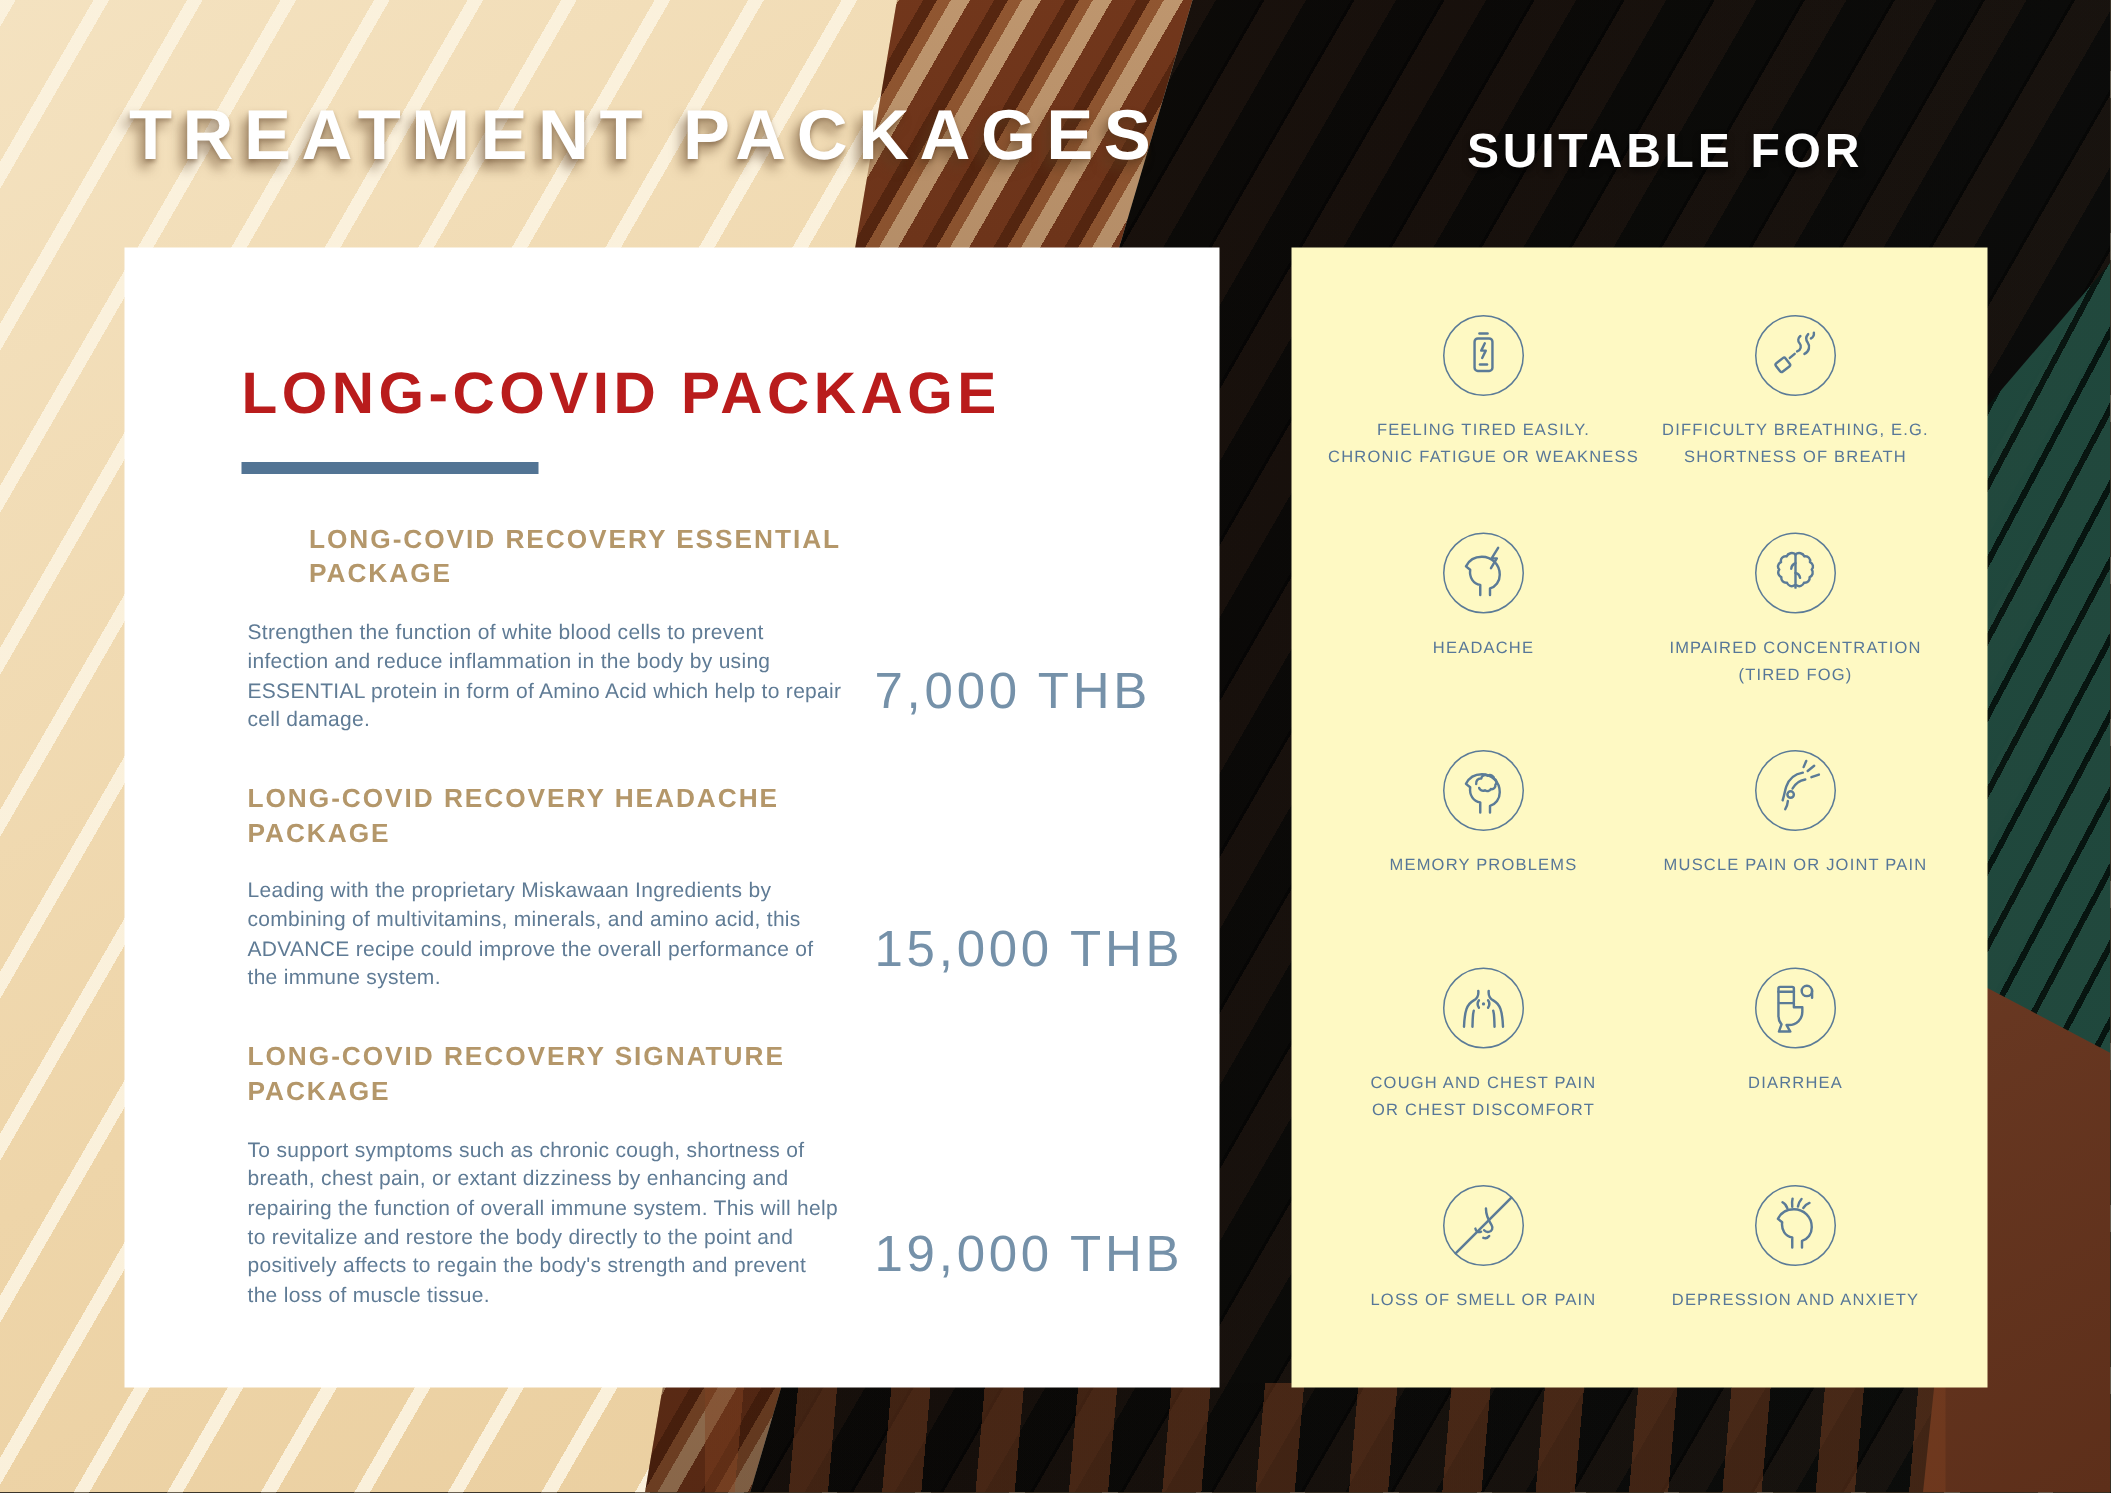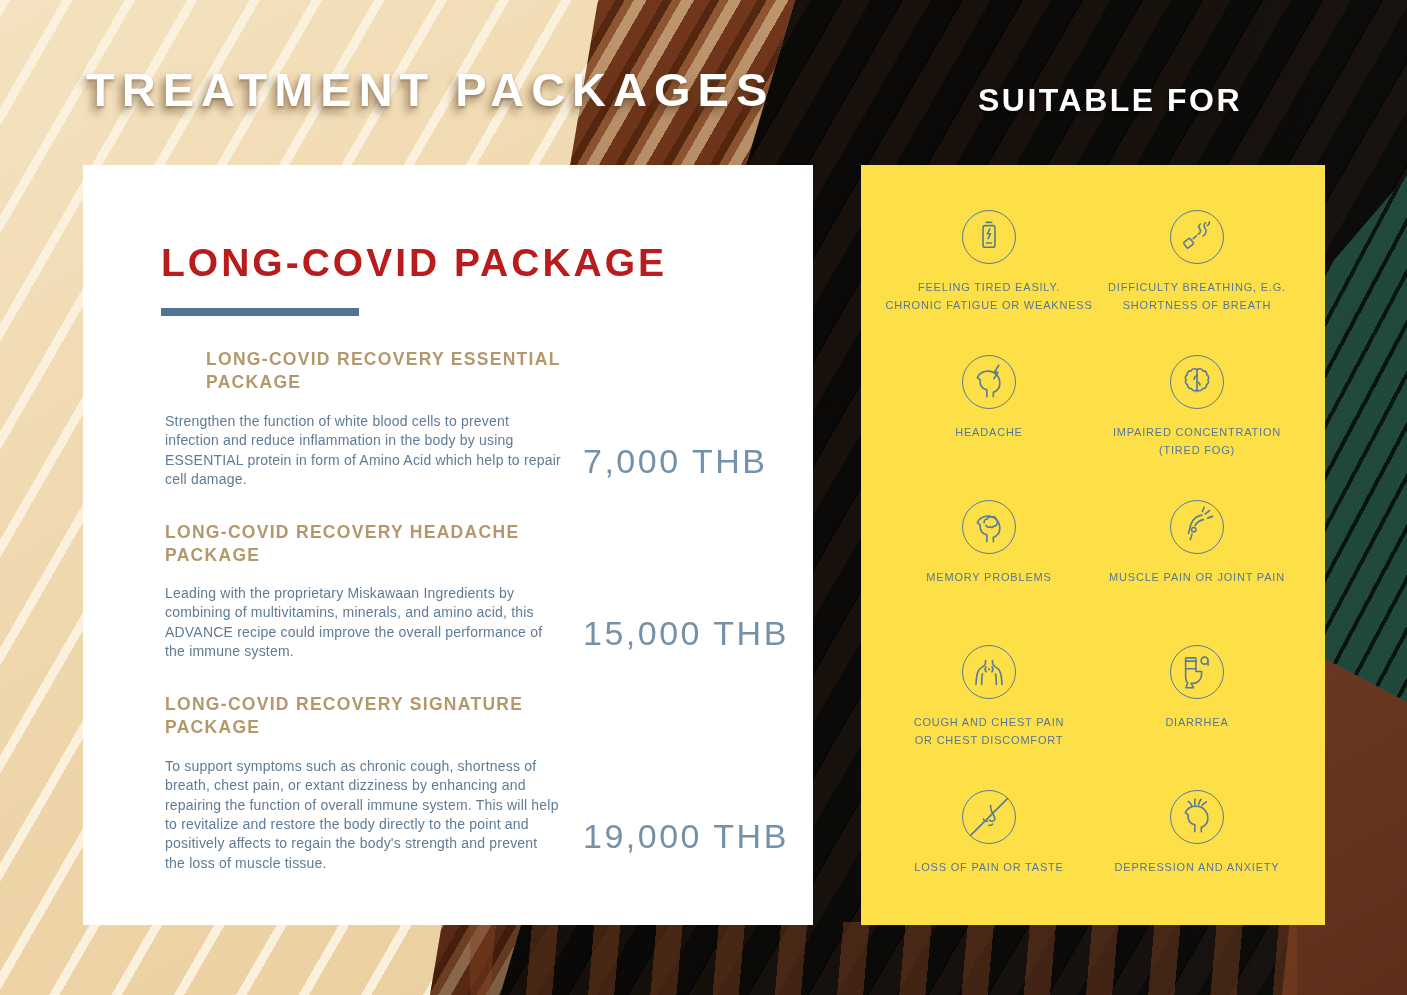--- a/index.html
+++ b/index.html
@@ -89,21 +89,21 @@
     font-size:34px; font-weight:300; letter-spacing:2.5px;
     color:#7591a9; white-space:nowrap;
   }
   .t1 { top:183px;margin-left:41px; } .d1 { top:247px; } .p1 { top:277px; }
   .t2 { top:356px; } .d2 { top:419px; } .p2 { top:449px; }
   .t3 { top:528px; } .d3 { top:592px; } .p3 { top:652px; }
 
   
   .card-right {
     position:absolute; left:861px; top:165px; width:464px; height:760px;
-    background:#fde047; z-index:4; box-sizing:border-box;
+    background:#fef9c3; z-index:4; box-sizing:border-box;
     display:grid; grid-template-columns:1fr 1fr; grid-auto-rows:145px;
     padding:45px 24px 0 24px;
   }
   .symptom {
     display:flex; flex-direction:column; align-items:center; text-align:center;
   }
   .icon-circle {
     width:54px; height:54px; border:1.6px solid #5b7b97; border-radius:50%;
     box-sizing:border-box; display:flex; align-items:center; justify-content:center;
     flex:0 0 auto;
@@ -274,21 +274,21 @@
       <div class="icon-circle">
         <svg viewBox="0 0 48 48" width="54" height="54">
             <g class="ic">
           <path d="M25.5,13.5 c0,4.8 1.7,7.4 3.4,10.1 c1.2,1.9 0.4,4 -1.7,4.3 c-1.1,0.2 -2.1,-0.2 -2.8,-1"></path>
           <path d="M22.5,27.8 c-1.6,0.7 -3.2,-0.1 -3.5,-1.9"></path>
           <path d="M27.5,30.5 c-0.8,1.1 -2.2,1.6 -3.6,1.1"></path>
           <line x1="7" y1="41" x2="41" y2="7"></line>
         </g>
           </svg>
       </div>
-      <div class="symptom-label">LOSS OF PAIN OR TASTE</div>
+      <div class="symptom-label">LOSS OF SMELL OR PAIN</div>
     </div>
 
     <div class="symptom">
       <div class="icon-circle">
         <svg viewBox="0 0 48 48" width="54" height="54">
             <g class="ic">
           <path d="M28,37.5 l0,-4 c3.5,-1 6,-4.2 6,-8.5 c0,-6.2 -4.8,-11 -11,-11 c-4.3,0 -8,2.3 -9.8,5.9 l2.6,2.1 c-0.6,4.8 1.9,8.6 6.2,9.3 l0,6.2"></path>
           <path d="M19,13.5 c-0.5,-1.8 -1.5,-3 -3,-3.8"></path>
           <path d="M22,12.5 c-0.2,-2 -0.2,-3.6 0.2,-5"></path>
           <path d="M25.5,12.3 c0.4,-1.9 1.1,-3.4 2.2,-4.6"></path>

